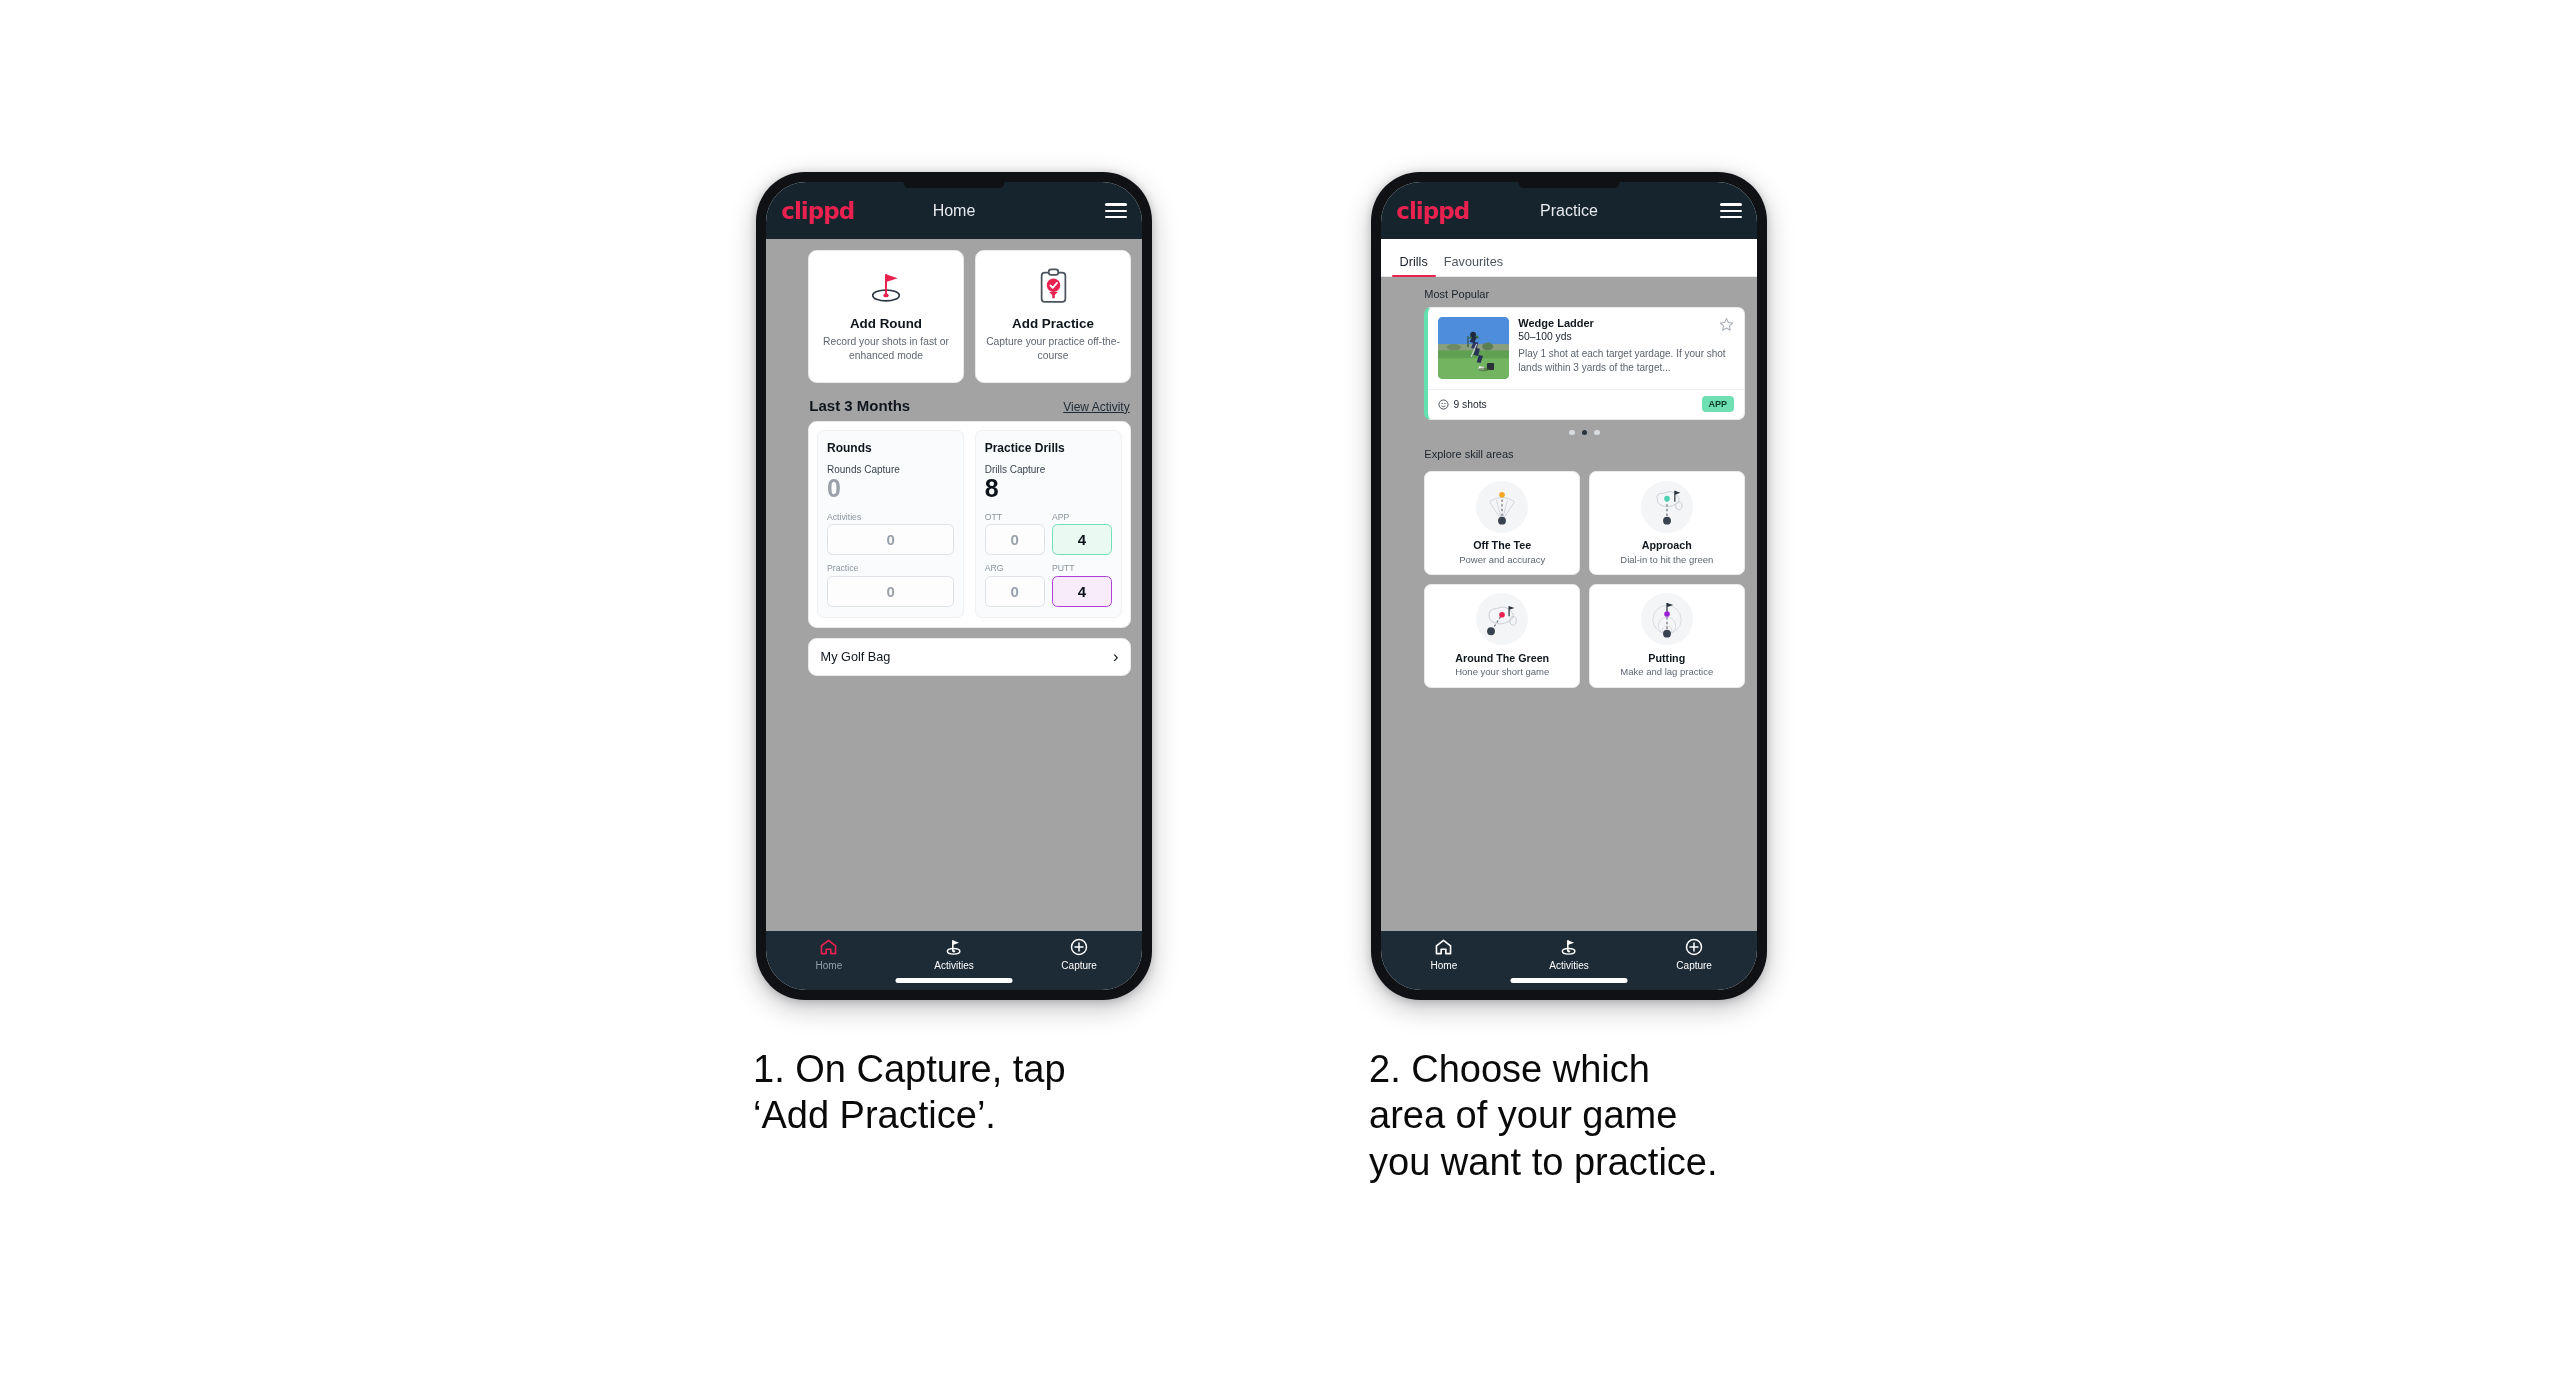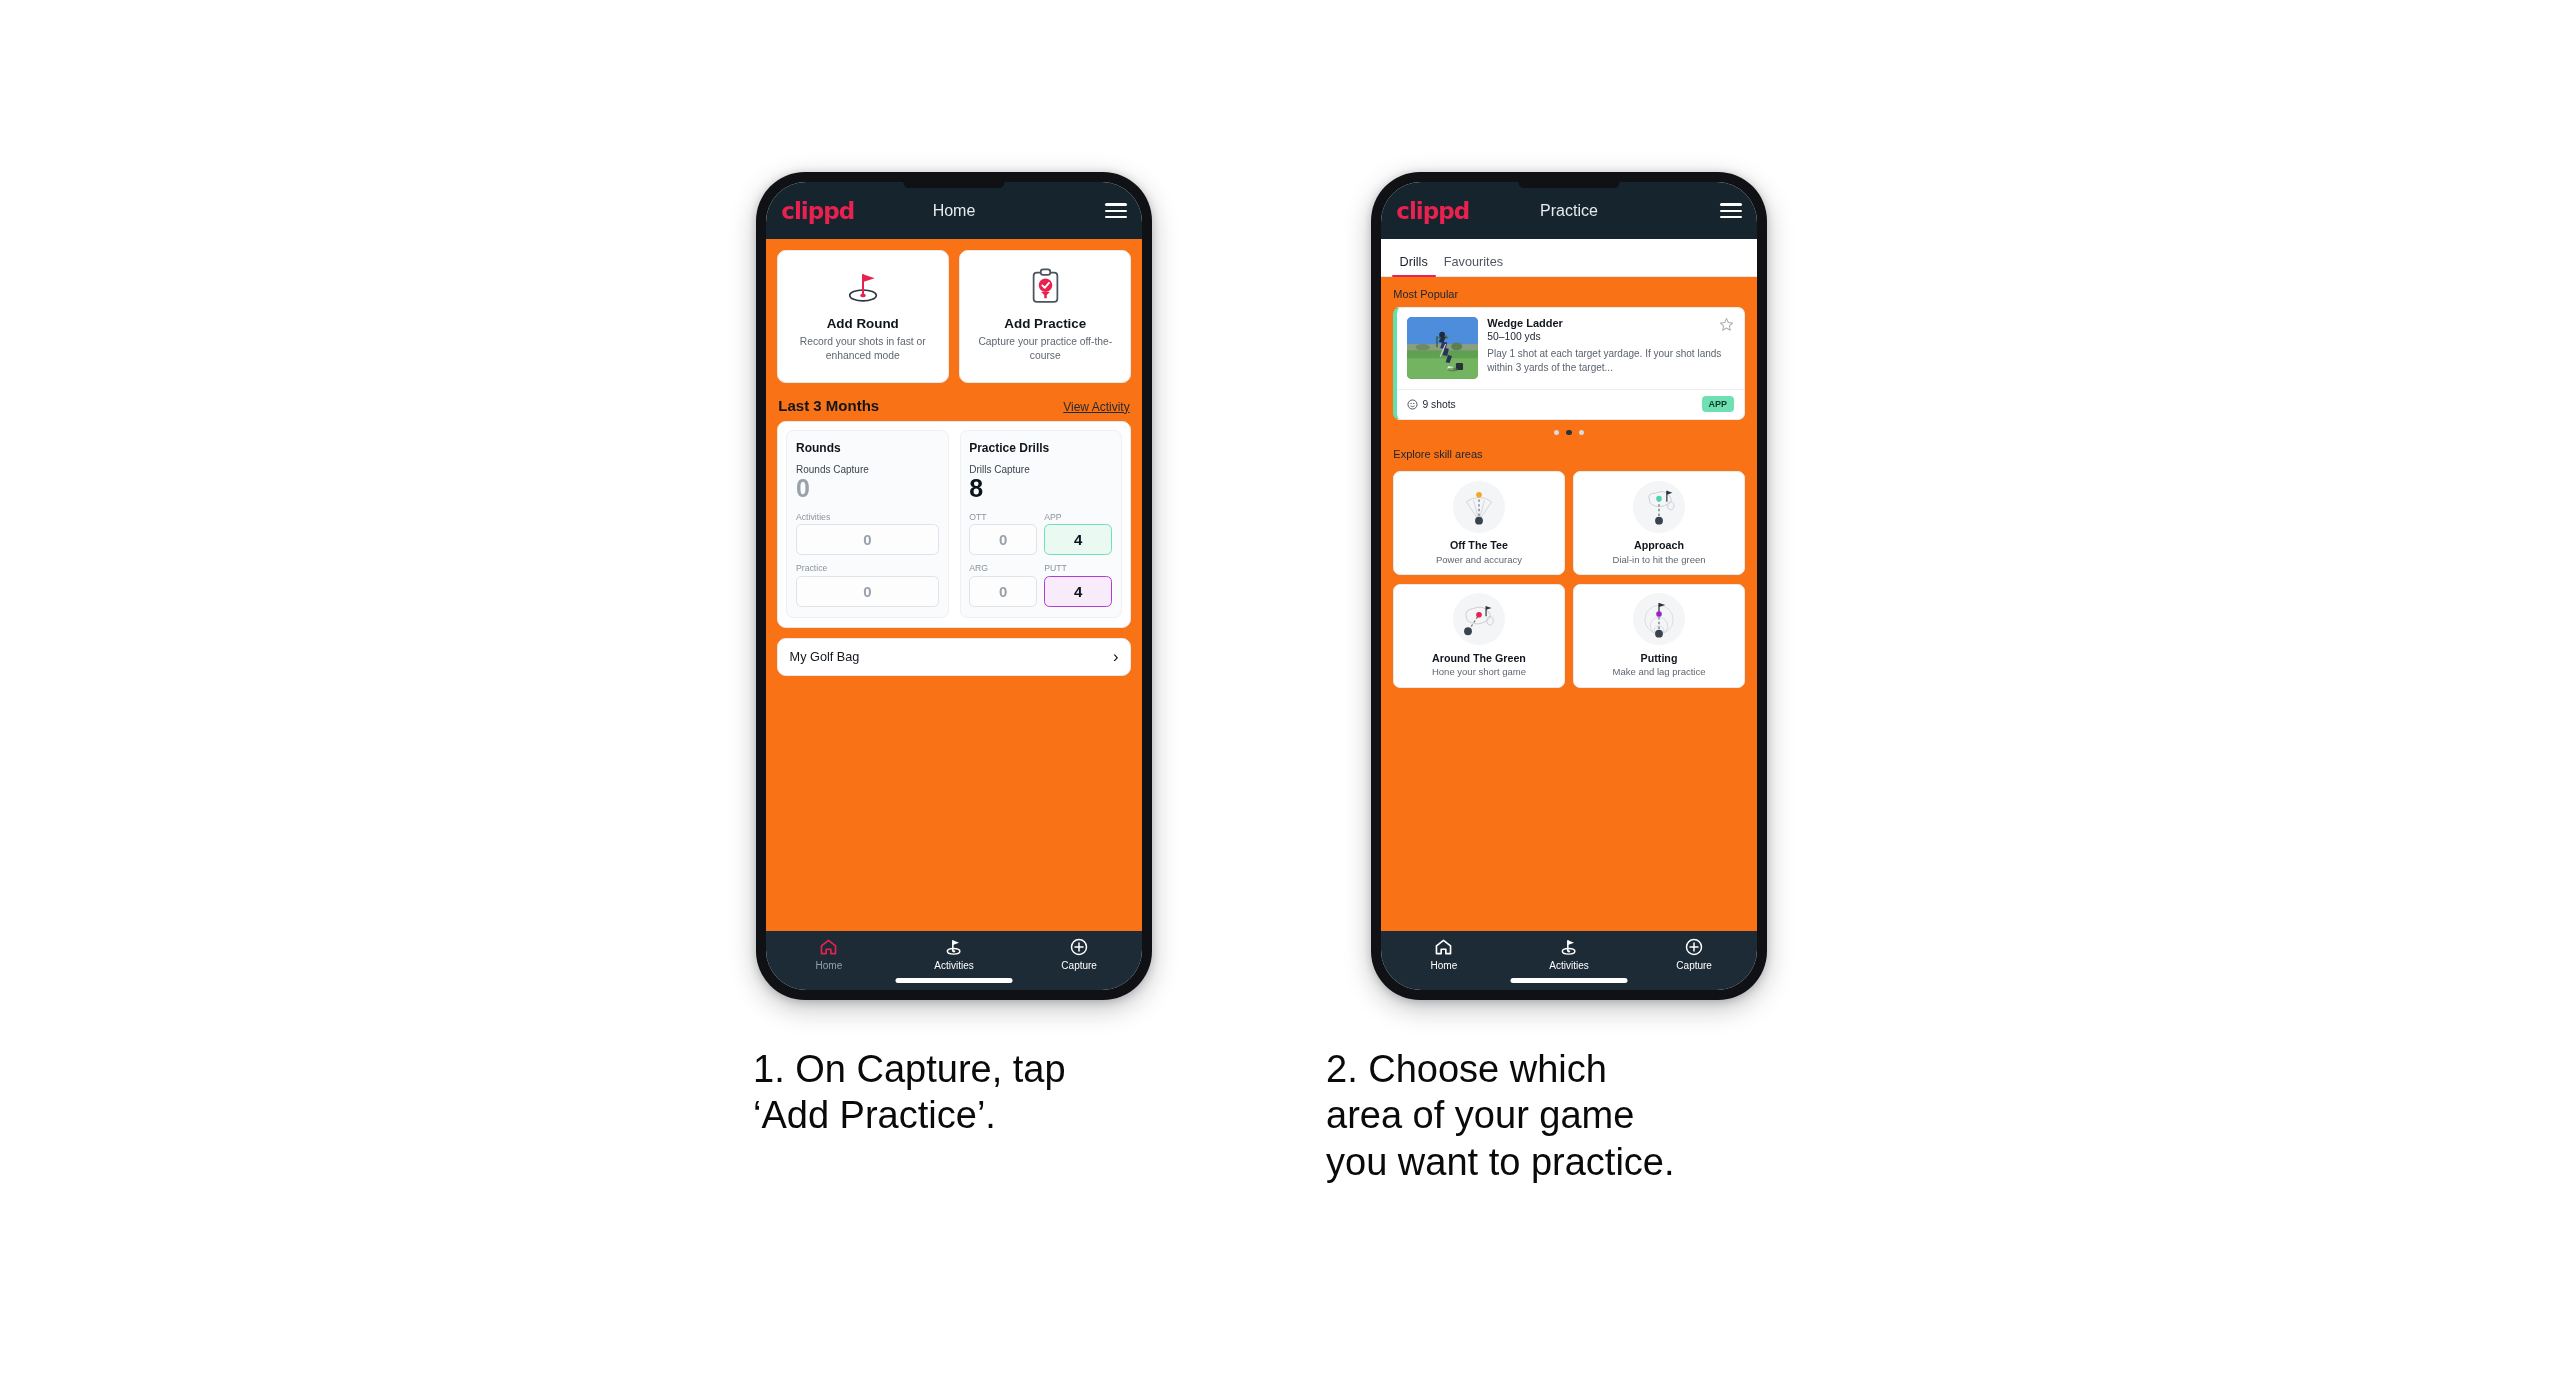--- a/index.html
+++ b/index.html
@@ -60,21 +60,21 @@
     pointer-events: none;
   }
   .hamburger {
     margin-left: auto; z-index: 3;
     display: flex; flex-direction: column; justify-content: center; gap: 4px;
     width: 22px; height: 19px;
   }
   .hamburger span { display: block; height: 2.4px; background: #ffffff; border-radius: 1.6px; }
 
   
-  .screen-body { flex: 1 1 auto; overflow: hidden; background: #f97316; }
+  .screen-body { flex: 1 1 auto; overflow: hidden; background: #a3a3a3; padding-left: 31px; }
 
   
   .action-row { display: flex; gap: 10.3px; padding: 11px 10.3px 0 10.3px; }
   .action-card {
     flex: 1 1 0;
     background: #ffffff;
     border: 0.8px solid #e9eaee;
     border-radius: 8.7px;
     padding: 12.7px 8px 11px 8px;
     text-align: center;
@@ -579,18 +579,18 @@
           <div class="nav-lbl">Capture</div>
         </div>
         <div class="home-bar"></div>
       </div>
     </div>
   </div>
 
   <div class="caption" style="left:753px; top:1046px; width:491px;">1. On Capture, tap
 ‘Add Practice’.</div>
 
-  <div class="caption" style="left:1326px; top:1046px; width:522px;">2. Choose which
+  <div class="caption" style="left:1369px; top:1046px; width:522px;">2. Choose which
 area of your game
 you want to practice.</div>
 
 </div>
 
 
 </body></html>

